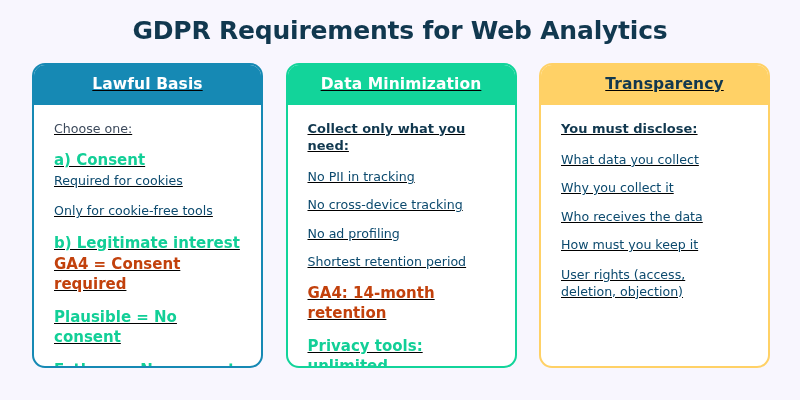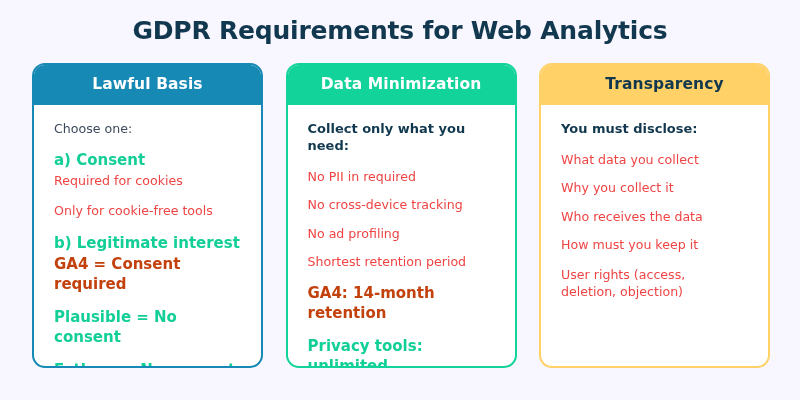--- a/index.html
+++ b/index.html
@@ -47,20 +47,21 @@
 
   .card {
     width: 231px;
     height: 305px;
     border-radius: 13px;
     background: #ffffff;
     border: 2px solid #1689b4;
     display: flex;
     flex-direction: column;
     overflow: hidden;
+    text-decoration: underline;
   }
 
   .card-header {
     height: 42px;
     flex: 0 0 42px;
     display: flex;
     align-items: center;
     justify-content: center;
     border-radius: 10px 10px 0 0;
     margin: -2px -2px 0 -2px;
@@ -75,21 +76,21 @@
   }
 
   .card-body {
     flex: 1 1 auto;
     padding: 16px 16px 19px 20px;
   }
 
   .line {
     font-size: 12.6px;
     line-height: 1.30;
-    color: #ef4444;
+    color: #0c4a6e;
     margin-bottom: 12px;
     white-space: pre-line;
   }
 
   .line.tight { margin-bottom: 2px; }
   .line.gap   { margin-bottom: 14px; }
   .line.last  { margin-bottom: 0; }
 
   .line.bold-navy {
     font-weight: bold;
@@ -148,21 +149,21 @@
         <div class="line green last">Fathom = No consent</div>
       </div>
     </div>
 
     <div class="card c-green">
       <div class="card-header">
         <span class="card-header-label">Data Minimization</span>
       </div>
       <div class="card-body">
         <div class="line bold-navy gap">Collect only what you need:</div>
-        <div class="line">No PII in required</div>
+        <div class="line">No PII in tracking</div>
         <div class="line">No cross-device tracking</div>
         <div class="line">No ad profiling</div>
         <div class="line gap">Shortest retention period</div>
         <div class="line pink gap">GA4: 14-month retention</div>
         <div class="line green last">Privacy tools: unlimited,
 minimal data collected</div>
       </div>
     </div>
 
     <div class="card c-amber">

